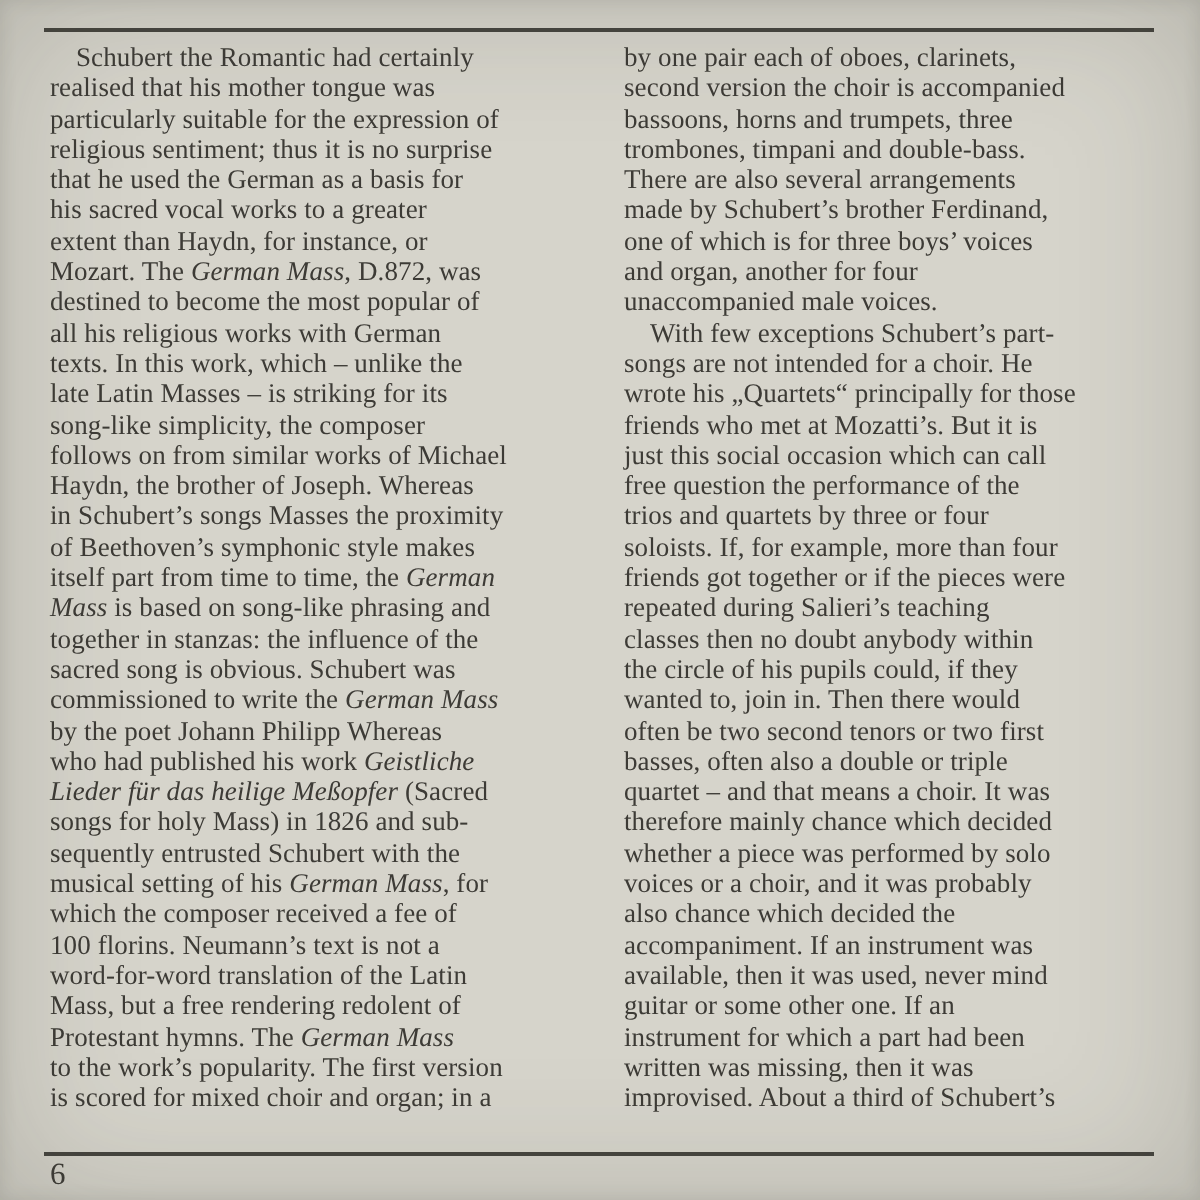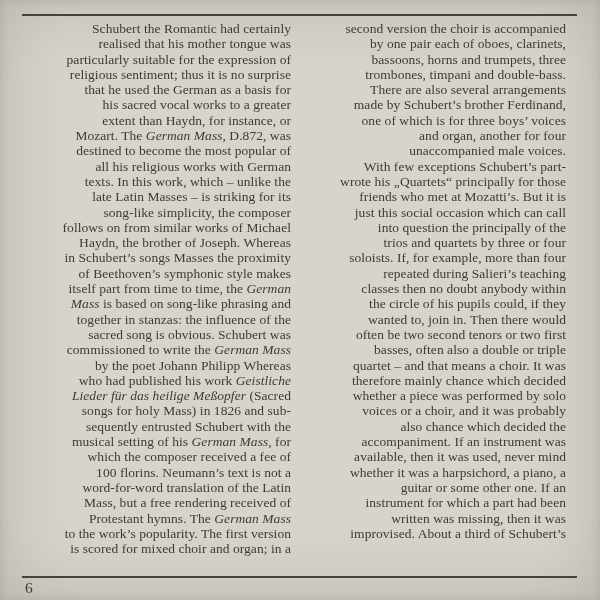--- a/index.html
+++ b/index.html
@@ -32,22 +32,21 @@
     left: 22px; right: 23px;
     height: 1.7px;
     background: var(--rule);
   }
   .rule.top { top: 14px; }
   .rule.bottom { top: 576px; }
   .columns {
     position: absolute;
     top: 21px; left: 25px;
     display: flex;
-    gap: 9px;
-    text-align: right;
+    gap: 21px;
   }
   .column { width: 266px; }
   .line {
     font-size: 13.5px;
     line-height: 15.3px;
     white-space: nowrap;
     letter-spacing: 0.05px;
   }
   .line.indent { text-indent: 13px; }
   .line i { }
@@ -90,56 +89,57 @@
         <div class="line"><span>commissioned to write the </span><i>German Mass</i></div>
         <div class="line"><span>by the poet Johann Philipp Whereas</span></div>
         <div class="line"><span>who had published his work </span><i>Geistliche</i></div>
         <div class="line"><i>Lieder für das heilige Meßopfer</i><span> (Sacred</span></div>
         <div class="line"><span>songs for holy Mass) in 1826 and sub-</span></div>
         <div class="line"><span>sequently entrusted Schubert with the</span></div>
         <div class="line"><span>musical setting of his </span><i>German Mass</i><span>, for</span></div>
         <div class="line"><span>which the composer received a fee of</span></div>
         <div class="line"><span>100 florins. Neumann’s text is not a</span></div>
         <div class="line"><span>word-for-word translation of the Latin</span></div>
-        <div class="line"><span>Mass, but a free rendering received of</span></div>
+        <div class="line"><span>Mass, but a free rendering redolent of</span></div>
         <div class="line"><span>Protestant hymns. The </span><i>German Mass</i></div>
         <div class="line"><span>to the work’s popularity. The first version</span></div>
         <div class="line"><span>is scored for mixed choir and organ; in a</span></div>
       </div>
     <div class="column">
+        <div class="line"><span>by one pair each of oboes, clarinets,</span></div>
         <div class="line"><span>second version the choir is accompanied</span></div>
-        <div class="line"><span>by one pair each of oboes, clarinets,</span></div>
         <div class="line"><span>bassoons, horns and trumpets, three</span></div>
         <div class="line"><span>trombones, timpani and double-bass.</span></div>
         <div class="line"><span>There are also several arrangements</span></div>
         <div class="line"><span>made by Schubert’s brother Ferdinand,</span></div>
         <div class="line"><span>one of which is for three boys’ voices</span></div>
         <div class="line"><span>and organ, another for four</span></div>
         <div class="line"><span>unaccompanied male voices.</span></div>
         <div class="line indent"><span>With few exceptions Schubert’s part-</span></div>
+        <div class="line"><span>songs are not intended for a choir. He</span></div>
         <div class="line"><span>wrote his „Quartets“ principally for those</span></div>
         <div class="line"><span>friends who met at Mozatti’s. But it is</span></div>
         <div class="line"><span>just this social occasion which can call</span></div>
-        <div class="line"><span>into question the principally of the</span></div>
+        <div class="line"><span>free question the performance of the</span></div>
         <div class="line"><span>trios and quartets by three or four</span></div>
         <div class="line"><span>soloists. If, for example, more than four</span></div>
+        <div class="line"><span>friends got together or if the pieces were</span></div>
         <div class="line"><span>repeated during Salieri’s teaching</span></div>
         <div class="line"><span>classes then no doubt anybody within</span></div>
         <div class="line"><span>the circle of his pupils could, if they</span></div>
         <div class="line"><span>wanted to, join in. Then there would</span></div>
         <div class="line"><span>often be two second tenors or two first</span></div>
         <div class="line"><span>basses, often also a double or triple</span></div>
         <div class="line"><span>quartet – and that means a choir. It was</span></div>
         <div class="line"><span>therefore mainly chance which decided</span></div>
         <div class="line"><span>whether a piece was performed by solo</span></div>
         <div class="line"><span>voices or a choir, and it was probably</span></div>
         <div class="line"><span>also chance which decided the</span></div>
         <div class="line"><span>accompaniment. If an instrument was</span></div>
         <div class="line"><span>available, then it was used, never mind</span></div>
-        <div class="line"><span>whether it was a harpsichord, a piano, a</span></div>
         <div class="line"><span>guitar or some other one. If an</span></div>
         <div class="line"><span>instrument for which a part had been</span></div>
         <div class="line"><span>written was missing, then it was</span></div>
         <div class="line"><span>improvised. About a third of Schubert’s</span></div>
       </div>
   </div>
 
   <div class="rule bottom"></div>
   <div class="page-number">6</div>
 </div>

